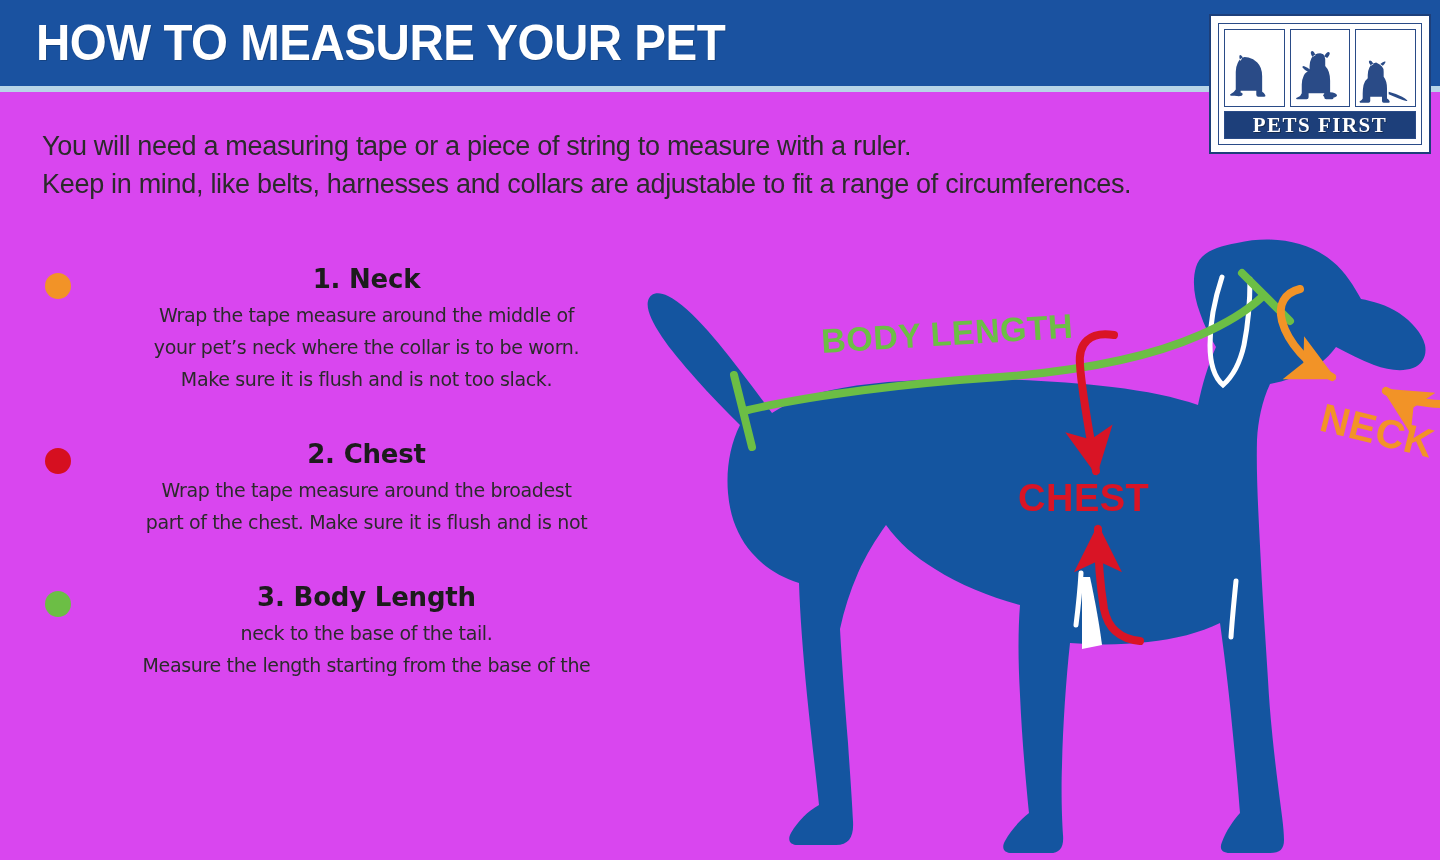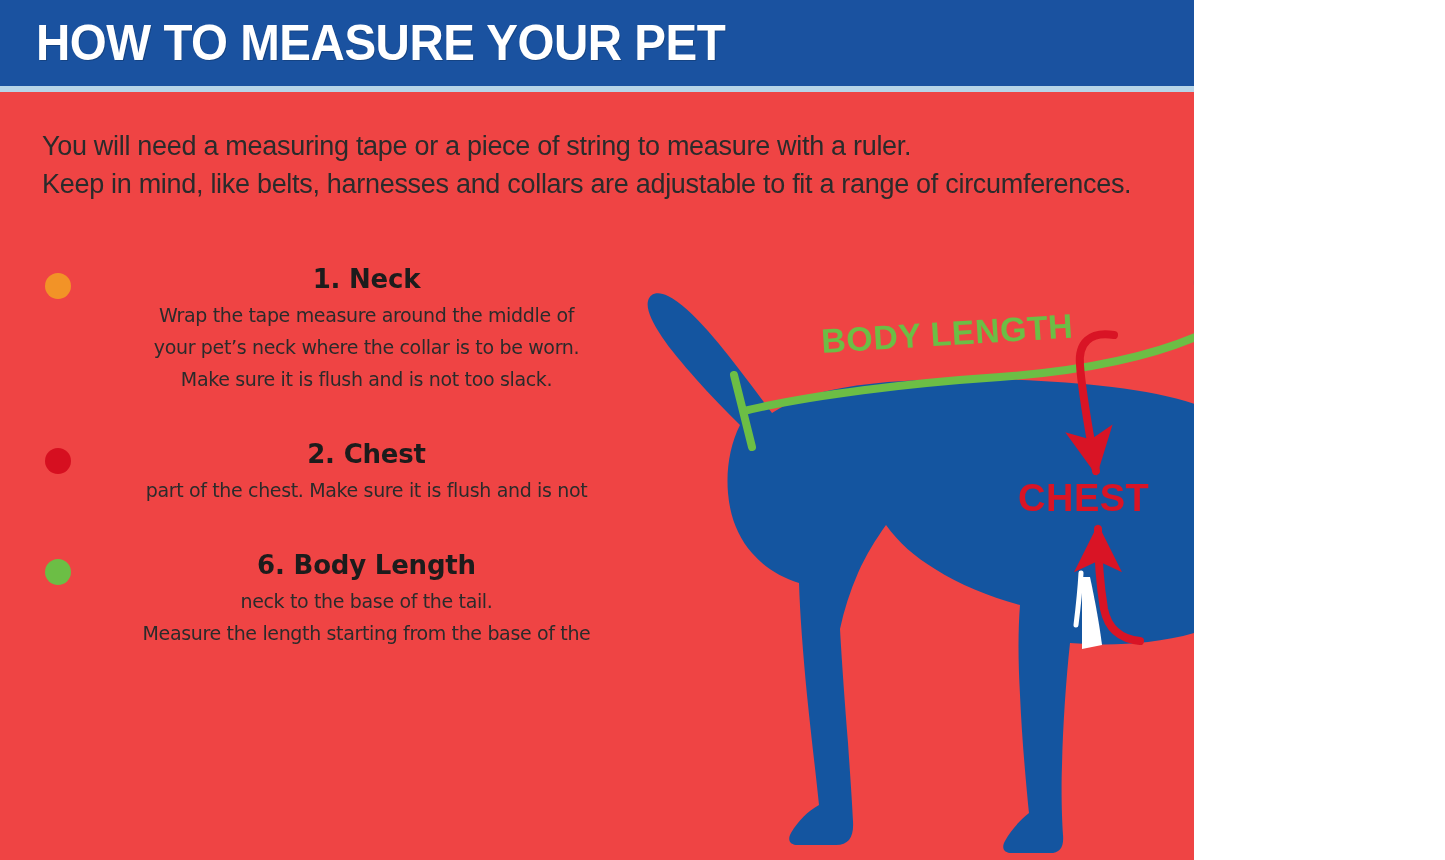--- a/index.html
+++ b/index.html
@@ -5,23 +5,23 @@
   html, body {
     margin: 0;
     padding: 0;
     background: #ffffff;
   }
   body {
     font-family: "Liberation Sans", sans-serif;
   }
   #page {
     position: relative;
-    width: 1194px;
+    width: 1440px;
     height: 860px;
-    background: #ef4444;
+    background: #d946ef;
     overflow: hidden;
   }
 
   
   #header-banner {
     position: absolute;
     left: 0; top: 0;
     width: 1445px;
     height: 86px;
     background: #1a52a0;
@@ -226,27 +226,28 @@
         <div>Wrap the tape measure around the middle of</div>
         <div>your pet’s neck where the collar is to be worn.</div>
         <div>Make sure it is flush and is not too slack.</div>
       </div>
     </div>
 
     <div class="step">
       <span class="step-bullet" style="background:#d60f20"></span>
       <div class="step-title">2. Chest</div>
       <div class="step-body">
+        <div>Wrap the tape measure around the broadest</div>
         <div>part of the chest. Make sure it is flush and is not</div>
       </div>
     </div>
 
     <div class="step">
       <span class="step-bullet" style="background:#6cbe45"></span>
-      <div class="step-title">6. Body Length</div>
+      <div class="step-title">3. Body Length</div>
       <div class="step-body">
         <div>neck to the base of the tail.</div>
         <div>Measure the length starting from the base of the</div>
       </div>
     </div>
 
   </div>
 
   <div id="diagram">
     <svg viewBox="0 0 815 635" preserveAspectRatio="xMidYMid meet">

